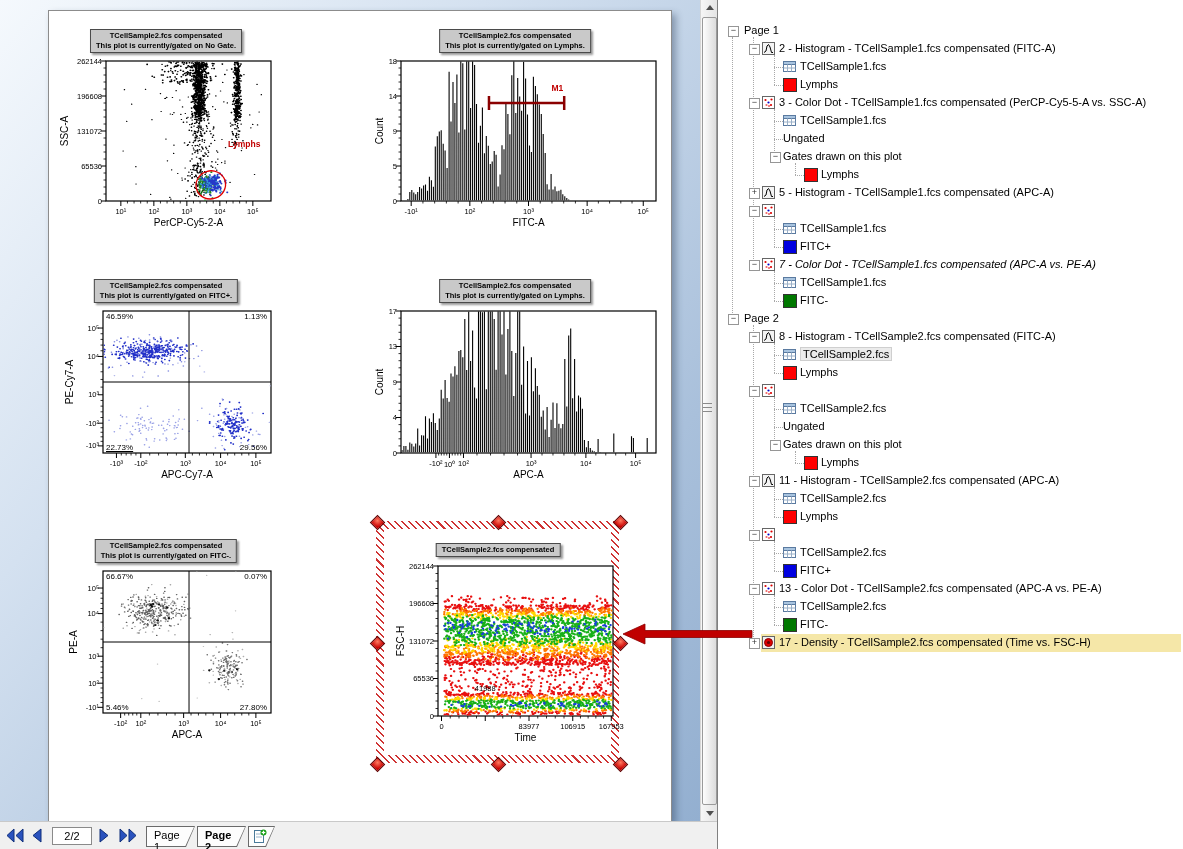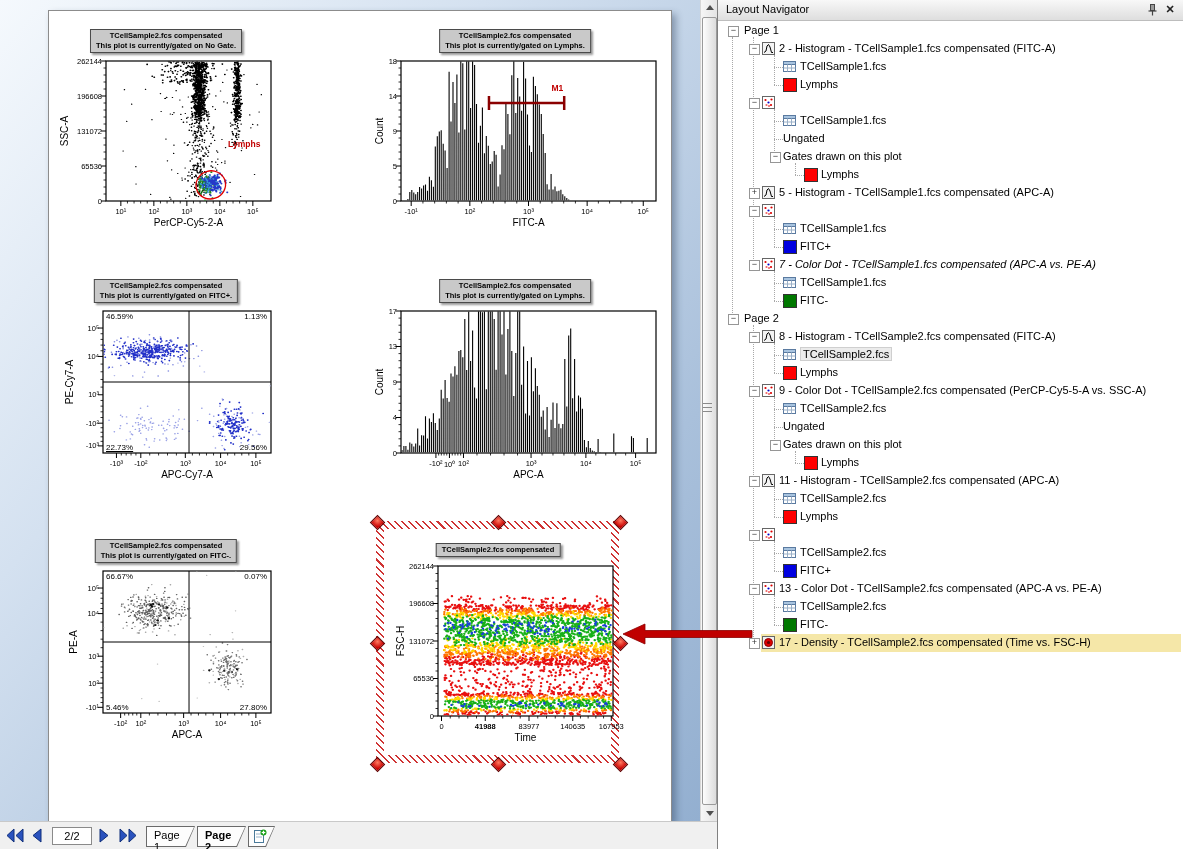--- a/index.html
+++ b/index.html
@@ -534,23 +534,23 @@
             <path d="M96.8 77.7h.3M60.7 62.1h.3M181.0 59.2h.3M107.1 87.9h.3M34.8 65.4h.3M99.4 77.1h.3M160.8 69.0h.3M172.0 66.4h.3M142.3 80.6h.3M99.3 67.0h.3M27.7 80.0h.3M114.4 69.8h.3M43.6 79.1h.3M157.1 80.7h.3M129.8 69.1h.3M146.1 64.3h.3M43.4 71.7h.3M70.1 80.5h.3M165.5 72.0h.3M181.0 60.2h.3M170.1 81.9h.3M45.6 79.2h.3M90.2 69.0h.3M20.6 70.8h.3M137.0 67.7h.3M133.2 59.5h.3M104.1 81.8h.3M119.2 72.9h.3M101.3 69.9h.3M139.9 76.4h.3M123.2 73.3h.3M111.6 70.8h.3M64.8 89.6h.3M173.0 66.4h.3M99.7 65.4h.3M77.3 75.0h.3M99.5 63.8h.3M132.2 74.5h.3M46.8 86.5h.3M173.0 64.0h.3M40.0 70.4h.3M138.2 76.4h.3M36.3 83.2h.3M73.9 83.9h.3M132.1 72.9h.3M175.7 81.4h.3M173.8 79.4h.3M34.1 64.2h.3M137.2 85.5h.3M152.5 77.4h.3M154.8 63.8h.3M160.4 83.8h.3M106.7 77.2h.3M171.1 71.8h.3M147.0 70.8h.3M27.5 79.1h.3M131.9 84.2h.3M72.2 86.4h.3M153.1 78.1h.3M150.8 69.1h.3M70.4 75.8h.3M126.8 73.8h.3M178.9 78.2h.3M147.8 70.3h.3M123.7 86.0h.3M173.0 66.8h.3M178.1 84.5h.3M87.6 74.8h.3M175.1 88.1h.3M155.8 80.8h.3M90.5 79.6h.3M20.9 82.1h.3M95.2 79.1h.3M124.6 70.1h.3M29.9 77.4h.3M51.0 83.4h.3M126.1 77.4h.3M123.7 63.7h.3M68.5 62.1h.3M140.8 83.2h.3M28.8 59.5h.3M89.2 65.3h.3M89.3 80.4h.3M169.9 72.7h.3M159.0 80.6h.3M169.7 83.4h.3M180.2 67.8h.3M73.2 65.3h.3M88.6 61.0h.3M71.5 82.0h.3M69.6 69.8h.3M129.9 81.5h.3M91.6 89.6h.3M68.7 71.5h.3M138.6 73.1h.3M116.9 84.2h.3M60.1 75.6h.3M145.5 81.2h.3M51.8 66.4h.3M31.3 80.6h.3M53.3 78.5h.3M87.5 69.6h.3M39.7 72.4h.3M54.1 64.6h.3M123.7 64.8h.3M152.0 86.6h.3M146.6 78.4h.3M74.8 75.4h.3M137.4 86.3h.3M31.2 78.8h.3M129.1 62.1h.3M55.9 86.2h.3M82.3 64.0h.3M38.8 60.6h.3M94.9 61.6h.3M110.7 89.4h.3M96.5 66.4h.3M167.1 64.7h.3M73.8 71.2h.3M84.2 67.8h.3M16.6 73.5h.3M92.9 76.5h.3M124.2 83.4h.3M17.9 62.2h.3M86.9 84.0h.3M39.6 65.7h.3M46.9 83.5h.3M119.2 75.9h.3M126.5 60.4h.3M172.7 72.3h.3M76.6 81.6h.3M114.0 71.5h.3M102.0 62.1h.3M106.4 84.7h.3M150.2 68.0h.3M146.8 68.4h.3M85.9 76.8h.3M63.2 70.2h.3M136.6 68.4h.3M155.8 67.8h.3M107.9 70.4h.3M149.3 70.7h.3M90.6 71.1h.3M131.3 79.5h.3M123.0 87.8h.3M50.7 83.7h.3M173.9 77.4h.3M27.1 73.5h.3M101.7 76.6h.3M183.2 79.4h.3M81.0 86.3h.3M86.8 78.9h.3M154.4 74.6h.3M113.6 79.9h.3M98.5 86.0h.3M99.9 72.8h.3M111.1 85.5h.3M172.6 71.2h.3M26.1 65.6h.3M166.4 75.4h.3M117.8 74.4h.3M123.3 70.1h.3M171.1 85.0h.3M26.8 71.4h.3M171.6 84.5h.3M163.6 78.6h.3M59.8 83.6h.3M127.4 81.8h.3M176.9 64.9h.3M100.1 74.6h.3M132.2 80.7h.3M167.8 67.5h.3M117.1 80.2h.3M86.0 81.4h.3M176.1 65.9h.3M44.7 73.6h.3M23.1 72.0h.3M58.1 78.3h.3M59.3 64.6h.3M53.1 74.2h.3M84.1 77.6h.3M33.4 78.4h.3M153.9 82.7h.3M89.5 70.4h.3M119.1 84.9h.3M34.9 61.6h.3M20.5 64.9h.3M93.8 62.6h.3M89.6 79.3h.3M88.3 85.6h.3M161.3 79.0h.3M75.4 77.9h.3M111.6 83.6h.3M28.8 79.7h.3M91.3 65.4h.3M170.6 85.4h.3M100.8 70.6h.3M123.2 78.5h.3M61.8 71.2h.3M152.1 66.7h.3M117.4 70.1h.3M38.8 74.5h.3M134.8 77.6h.3M118.3 73.1h.3M53.7 64.8h.3M31.9 75.8h.3M69.4 84.1h.3M120.8 80.3h.3M20.1 67.6h.3M110.1 66.6h.3M131.4 74.3h.3M109.4 86.3h.3M52.9 79.8h.3M178.6 65.2h.3M70.4 73.2h.3M32.1 71.0h.3M119.5 60.1h.3M156.3 75.6h.3M142.1 83.4h.3M157.7 70.2h.3M163.2 71.7h.3M124.8 64.9h.3M29.0 71.9h.3M165.7 79.3h.3M130.4 69.9h.3M50.6 80.7h.3M108.1 68.1h.3M151.0 67.8h.3M113.8 64.2h.3M69.8 63.4h.3M93.1 88.1h.3M43.6 64.8h.3M114.7 87.4h.3M84.0 71.2h.3M158.6 86.9h.3M43.8 65.5h.3M144.9 67.3h.3M172.6 87.9h.3M108.8 75.3h.3M95.5 61.7h.3M146.7 88.6h.3M20.6 83.6h.3M132.1 85.9h.3M112.7 67.0h.3M52.2 79.5h.3M112.3 74.7h.3M173.5 74.8h.3M131.0 76.1h.3M63.0 85.5h.3M125.2 69.8h.3M25.4 64.4h.3M110.4 84.6h.3M127.0 70.3h.3M72.9 70.0h.3M56.5 78.3h.3M112.7 72.7h.3M71.8 69.9h.3M28.6 84.6h.3M81.4 66.1h.3M143.6 66.4h.3M96.6 81.4h.3M152.7 73.9h.3M73.6 65.9h.3M84.8 72.4h.3M59.2 72.7h.3M38.5 68.5h.3M58.2 68.8h.3M94.7 60.8h.3M42.8 85.5h.3M163.3 78.8h.3M92.2 86.8h.3M88.8 69.7h.3M50.9 75.9h.3M100.0 60.3h.3M176.9 67.0h.3M149.5 77.3h.3M103.1 66.7h.3M159.8 83.9h.3M132.4 64.2h.3M89.2 68.0h.3M178.4 82.2h.3M133.5 62.1h.3M47.0 62.9h.3M87.3 63.6h.3M128.6 71.5h.3M141.5 87.3h.3M161.3 67.2h.3M137.4 69.6h.3M124.9 61.6h.3M180.4 77.6h.3M47.9 87.6h.3M143.5 66.9h.3M71.9 69.6h.3M33.7 80.6h.3M136.1 80.1h.3M101.5 87.0h.3M55.8 70.1h.3M121.4 64.3h.3M177.4 75.4h.3M159.6 73.0h.3M120.5 65.4h.3M129.0 87.7h.3M42.5 74.6h.3M59.4 67.8h.3M37.5 75.7h.3M170.8 78.6h.3M26.3 69.4h.3M123.4 59.4h.3M146.9 74.9h.3M167.9 69.6h.3M115.5 62.0h.3M134.9 66.3h.3M71.1 77.2h.3M169.7 79.3h.3M167.9 66.4h.3M56.0 80.1h.3M160.5 73.8h.3M140.1 67.9h.3M176.0 65.5h.3M16.9 69.4h.3M58.7 83.1h.3M61.2 76.0h.3M76.0 66.5h.3M26.7 86.3h.3M181.2 83.7h.3M157.4 84.2h.3M155.1 74.9h.3M95.8 86.9h.3M157.6 62.0h.3M115.8 80.3h.3M78.0 64.5h.3M163.8 75.9h.3M42.8 64.2h.3M30.4 78.2h.3M34.1 84.2h.3M163.4 87.2h.3M128.6 70.9h.3M98.3 84.1h.3M93.8 82.8h.3M104.2 80.0h.3M41.4 83.9h.3M127.8 76.8h.3M141.1 67.2h.3M76.0 65.2h.3M40.4 77.2h.3M157.8 65.7h.3M129.6 79.4h.3M51.4 80.0h.3M99.3 66.0h.3M55.7 66.5h.3M173.2 64.2h.3M69.5 72.1h.3M36.3 69.8h.3M175.3 83.3h.3M61.1 68.9h.3M29.2 75.3h.3M60.4 68.0h.3M173.8 64.4h.3M149.4 68.6h.3M153.2 64.1h.3M22.5 74.4h.3M124.1 80.7h.3M173.5 61.5h.3M108.8 82.0h.3M161.6 63.2h.3M73.3 85.4h.3M62.7 74.6h.3M94.7 71.8h.3M127.4 71.0h.3M54.6 80.6h.3M28.0 72.0h.3M159.0 62.3h.3M114.1 82.9h.3M76.9 87.2h.3M183.1 81.5h.3M41.1 83.2h.3M104.3 74.3h.3M160.0 76.2h.3M179.2 86.7h.3M103.2 74.6h.3M176.5 62.3h.3M20.0 64.4h.3M158.5 76.4h.3M164.3 63.3h.3M18.1 80.7h.3M57.2 62.9h.3M19.8 75.5h.3M143.0 80.1h.3M47.6 63.8h.3M126.9 83.5h.3M52.6 78.8h.3M92.5 72.4h.3M157.0 71.6h.3M117.0 64.4h.3M53.5 78.4h.3M93.0 68.2h.3M49.5 78.5h.3M65.9 83.7h.3M61.0 62.9h.3M62.8 79.2h.3M154.6 81.3h.3M52.1 66.1h.3M61.4 81.8h.3M150.3 68.0h.3M119.1 84.5h.3M44.0 59.1h.3M133.4 84.0h.3M94.3 77.7h.3M16.2 82.7h.3M139.0 82.8h.3M102.4 64.6h.3M32.9 70.2h.3M126.1 79.1h.3M48.2 75.3h.3M20.3 60.2h.3M53.7 71.1h.3M82.8 63.7h.3M146.7 75.1h.3M163.5 77.6h.3M137.0 82.5h.3M46.1 69.5h.3M157.8 64.7h.3M97.4 62.3h.3M41.0 75.8h.3M91.3 67.6h.3M127.8 70.4h.3M56.6 66.7h.3M52.6 76.9h.3M142.0 81.6h.3M168.2 75.1h.3M105.2 77.5h.3M180.3 66.5h.3M59.1 64.0h.3M144.1 70.8h.3M101.9 76.4h.3M120.3 85.7h.3M157.8 83.2h.3M168.6 75.0h.3M43.5 76.3h.3M103.1 63.7h.3M126.1 85.7h.3M180.4 66.2h.3M38.8 65.1h.3M160.0 62.4h.3M66.6 77.3h.3M62.4 69.7h.3M140.9 78.7h.3M39.4 82.6h.3M145.0 77.7h.3M161.7 78.4h.3M118.4 80.2h.3M163.1 80.7h.3M36.2 77.8h.3M43.4 69.3h.3M80.6 82.7h.3M171.0 77.4h.3M18.2 75.1h.3M42.1 72.0h.3M141.7 78.7h.3M25.7 82.9h.3M168.1 61.3h.3M66.1 67.8h.3M78.6 76.6h.3M88.3 70.4h.3M168.4 73.9h.3M103.2 76.2h.3M33.6 72.2h.3M111.4 69.0h.3M150.6 80.2h.3M56.4 88.2h.3M143.9 75.1h.3M21.6 60.6h.3M137.2 73.3h.3M65.9 81.3h.3M35.6 80.1h.3M23.7 63.8h.3M105.6 61.6h.3M24.5 71.1h.3M65.0 76.8h.3M48.0 73.6h.3M133.7 62.8h.3M96.6 74.6h.3M44.8 80.0h.3M140.4 63.2h.3M77.6 66.2h.3M116.4 86.6h.3M59.2 87.8h.3M105.7 70.5h.3M37.2 84.7h.3M83.1 72.3h.3M72.6 83.5h.3M177.6 85.6h.3M85.3 65.9h.3M55.5 74.0h.3M54.8 59.7h.3M23.4 62.5h.3M29.4 75.6h.3M84.7 81.9h.3M54.1 67.0h.3M133.9 67.0h.3M56.1 80.2h.3M84.8 72.1h.3M100.4 60.5h.3M30.6 86.0h.3M91.7 76.5h.3M153.0 80.4h.3M67.9 74.9h.3M71.5 80.0h.3M174.4 61.5h.3M128.2 88.1h.3M146.4 70.5h.3M67.0 80.2h.3M35.2 67.2h.3M127.3 81.9h.3M96.4 65.4h.3M75.6 83.2h.3M54.7 60.4h.3M60.2 84.1h.3M18.8 79.5h.3M105.4 64.3h.3M86.8 68.1h.3M171.2 63.8h.3M24.6 74.0h.3M163.7 76.7h.3M36.0 72.6h.3M51.5 74.6h.3M42.4 79.9h.3M50.4 66.9h.3M125.9 68.3h.3M125.9 75.2h.3M82.3 74.9h.3M37.5 69.0h.3M101.9 76.0h.3M165.5 70.3h.3M117.6 83.1h.3M169.7 63.3h.3M25.5 81.7h.3M144.7 62.3h.3M176.3 72.7h.3M132.6 77.5h.3M142.6 82.5h.3M116.5 77.0h.3M46.8 89.1h.3M152.5 64.8h.3M126.9 81.5h.3M50.2 81.4h.3M86.0 79.7h.3M138.5 85.4h.3M81.7 65.6h.3M91.9 85.8h.3M34.0 81.7h.3M179.9 78.2h.3M69.3 63.4h.3M104.3 75.6h.3M17.3 67.5h.3M162.2 73.7h.3M36.0 89.1h.3M166.3 76.3h.3M112.0 77.9h.3M21.9 81.9h.3M35.6 81.1h.3M162.3 71.3h.3M139.1 66.8h.3M90.1 64.8h.3M156.4 60.4h.3M102.9 75.4h.3M51.7 78.0h.3M147.2 63.2h.3M106.5 80.8h.3M141.1 89.3h.3M35.0 84.2h.3M66.5 81.0h.3M103.6 71.8h.3M128.5 65.0h.3M96.5 76.5h.3M99.7 70.3h.3M28.2 66.9h.3M155.3 69.2h.3M171.3 73.9h.3M93.6 67.7h.3M151.6 78.7h.3M32.0 64.6h.3M54.1 76.5h.3M57.1 64.6h.3M169.3 67.4h.3M146.0 82.1h.3M140.0 73.7h.3M172.7 77.6h.3M55.3 62.9h.3M159.9 66.4h.3M156.4 73.0h.3M158.1 67.4h.3M64.1 71.7h.3M86.6 73.5h.3M181.6 75.9h.3M82.4 80.8h.3M174.9 72.6h.3M100.3 68.7h.3M44.9 64.9h.3M28.6 63.5h.3M84.6 75.5h.3M94.1 85.4h.3M152.0 65.8h.3M170.1 81.5h.3M135.0 78.0h.3M31.9 65.6h.3M68.9 72.7h.3M69.1 75.6h.3M140.4 84.3h.3M43.1 71.9h.3M144.3 84.4h.3M65.0 69.8h.3M56.7 78.8h.3M87.5 66.5h.3M82.7 66.1h.3M87.3 63.9h.3M108.8 66.4h.3M182.3 86.2h.3M167.3 75.5h.3M72.7 79.6h.3M44.1 86.1h.3M17.6 73.6h.3M89.4 86.0h.3M90.7 65.5h.3M26.8 62.9h.3M166.6 84.2h.3M85.0 84.6h.3M83.5 65.0h.3M27.8 66.3h.3M140.3 77.7h.3M166.4 64.9h.3M27.9 69.7h.3M99.8 72.6h.3M133.6 85.4h.3M94.1 73.4h.3M77.5 84.2h.3M50.3 61.6h.3M151.1 77.1h.3M119.6 60.9h.3M54.7 69.2h.3M128.8 84.5h.3M129.9 62.3h.3M127.1 60.8h.3M28.3 86.9h.3M55.7 81.7h.3M20.0 75.3h.3M16.7 61.5h.3M30.2 70.7h.3M43.6 66.8h.3M59.4 87.1h.3M38.1 85.6h.3M100.0 76.0h.3M163.0 74.8h.3M165.1 63.1h.3M129.1 75.7h.3M164.0 80.1h.3M109.5 84.5h.3M105.7 63.2h.3M159.2 70.3h.3M107.8 75.6h.3M26.7 68.8h.3M145.4 89.2h.3M53.2 76.8h.3M135.8 77.5h.3M32.8 89.0h.3M154.2 83.9h.3M58.9 82.5h.3M62.4 77.5h.3M61.0 65.1h.3M162.5 66.5h.3M72.0 82.2h.3M67.2 82.7h.3M151.0 71.7h.3M81.0 63.6h.3M124.4 61.2h.3M164.0 71.0h.3M41.9 62.9h.3M133.1 78.7h.3M138.4 75.2h.3M122.4 83.5h.3M140.0 64.5h.3M32.9 79.3h.3M61.9 76.9h.3M85.6 73.6h.3M166.9 69.3h.3M37.8 72.8h.3M141.0 80.2h.3M81.2 61.5h.3M65.0 76.7h.3M134.2 76.9h.3M135.4 66.7h.3M130.1 66.7h.3M127.5 82.9h.3M98.3 78.4h.3M23.5 72.8h.3M144.3 66.1h.3M181.1 82.2h.3M88.0 69.2h.3M174.8 66.1h.3M109.7 80.0h.3M73.2 65.7h.3M26.9 69.1h.3M120.5 62.5h.3M27.1 89.2h.3M79.6 66.1h.3M22.8 73.5h.3M105.0 76.3h.3M152.4 67.3h.3M91.1 71.3h.3M139.6 65.7h.3M65.2 85.0h.3M22.9 77.2h.3M132.7 63.3h.3M84.7 72.8h.3M40.9 68.2h.3M94.1 69.2h.3M146.0 88.3h.3M143.8 77.4h.3M73.0 87.5h.3M32.2 74.3h.3M111.6 66.2h.3M155.6 62.4h.3M37.6 81.3h.3M143.8 85.4h.3M42.6 63.6h.3M17.5 63.1h.3M85.0 64.2h.3M58.0 73.5h.3M104.7 83.2h.3M56.1 63.9h.3M56.3 64.0h.3M159.2 83.3h.3M126.0 82.9h.3M108.6 65.5h.3M60.7 78.2h.3M64.6 61.1h.3M88.4 78.6h.3M176.7 83.6h.3M77.0 79.9h.3M102.3 73.4h.3M77.1 69.3h.3M110.1 63.3h.3M55.9 78.4h.3M134.6 79.9h.3M133.2 82.9h.3M32.6 70.9h.3M97.0 82.3h.3M162.9 70.7h.3M83.3 83.9h.3M149.3 68.8h.3M124.6 66.8h.3M148.5 67.6h.3M97.7 87.6h.3M19.5 82.9h.3M113.0 64.2h.3M119.3 61.6h.3M27.1 71.7h.3M145.4 63.9h.3M130.6 66.1h.3M104.3 66.5h.3M19.8 73.4h.3M168.6 67.2h.3M149.0 72.7h.3M20.8 80.5h.3M33.2 80.5h.3M56.0 67.4h.3M115.2 71.1h.3M112.7 87.5h.3M76.4 89.4h.3M32.3 74.9h.3M49.5 68.7h.3M59.1 62.2h.3M136.9 76.2h.3M165.2 77.0h.3M64.6 76.5h.3M177.0 82.1h.3M125.1 68.6h.3M88.7 76.1h.3M162.2 80.6h.3M29.0 72.7h.3M149.2 78.7h.3M110.3 61.7h.3M181.1 71.2h.3M119.6 65.5h.3M27.4 68.3h.3M27.5 65.2h.3M65.9 82.7h.3M180.9 77.6h.3M127.5 79.5h.3M170.7 78.4h.3M117.3 64.3h.3M180.1 79.8h.3M55.5 67.9h.3M89.0 60.1h.3M62.9 79.8h.3M173.5 66.6h.3M133.1 64.5h.3M144.3 69.7h.3M119.7 71.0h.3M135.1 65.1h.3M56.0 80.7h.3M85.7 84.5h.3M83.1 82.3h.3M30.0 78.8h.3M82.3 70.9h.3M58.5 74.0h.3M33.4 78.0h.3M67.9 83.9h.3M86.6 71.9h.3M172.2 82.6h.3M31.3 66.0h.3M109.3 71.4h.3M79.1 78.8h.3M103.1 80.0h.3M126.8 87.7h.3M49.6 73.0h.3M61.7 80.3h.3M125.8 67.9h.3M61.4 65.1h.3M141.9 71.6h.3M129.3 67.5h.3M139.5 83.2h.3M98.1 83.3h.3M37.0 85.5h.3M123.6 65.1h.3M57.4 69.3h.3M165.1 62.4h.3M25.6 75.5h.3M177.2 61.7h.3M40.6 87.0h.3M116.5 77.9h.3M151.6 84.0h.3M139.9 67.9h.3M169.2 68.5h.3M76.7 151.4h.3M106.1 150.1h.3M180.3 151.9h.3M17.4 145.3h.3M117.1 148.8h.3M91.5 146.4h.3M149.7 146.8h.3M116.2 147.5h.3M110.6 144.5h.3M84.4 146.4h.3M181.4 149.9h.3M151.6 149.5h.3M75.1 143.6h.3M155.9 150.0h.3M41.8 152.0h.3M100.5 150.8h.3M66.1 145.8h.3M105.5 147.1h.3M177.3 148.4h.3M139.0 147.4h.3M41.7 150.0h.3M94.7 144.8h.3M88.0 148.1h.3M147.7 146.1h.3M19.9 145.2h.3M161.4 152.4h.3M117.1 146.2h.3M169.2 149.6h.3M138.3 152.3h.3M145.2 151.2h.3M135.5 145.8h.3M62.8 147.6h.3M108.3 146.9h.3M16.9 148.3h.3M124.9 146.3h.3M183.3 152.3h.3M123.6 152.1h.3M68.4 148.7h.3M107.9 144.8h.3M70.0 145.3h.3M154.1 146.8h.3M126.4 146.9h.3M164.1 148.9h.3M26.0 145.6h.3M24.3 148.5h.3M79.3 149.6h.3M41.5 148.4h.3M135.1 149.6h.3M120.7 150.0h.3M178.5 150.6h.3M175.5 150.6h.3M130.6 145.0h.3M177.1 145.3h.3M105.4 149.8h.3M73.0 145.6h.3M114.8 152.2h.3M74.4 144.5h.3M104.9 148.2h.3M57.1 147.9h.3M132.6 152.0h.3M120.1 148.5h.3M66.2 145.3h.3M174.3 144.7h.3M152.3 148.4h.3M54.8 149.8h.3M166.1 151.2h.3M89.7 148.0h.3M141.4 147.8h.3M25.2 145.4h.3M133.1 147.0h.3M90.2 150.5h.3M43.9 149.6h.3M38.1 144.8h.3M52.5 146.7h.3M142.2 146.3h.3M85.6 152.4h.3M182.5 150.6h.3M57.7 151.9h.3M151.0 144.3h.3M101.2 152.2h.3M59.3 144.6h.3M169.2 144.2h.3M43.7 150.4h.3M163.4 148.0h.3M97.7 147.5h.3M148.0 151.8h.3M140.3 150.5h.3M41.1 148.8h.3M130.8 143.9h.3M92.4 151.0h.3M161.7 148.8h.3M153.5 149.6h.3M102.2 144.7h.3M22.0 144.8h.3M27.7 145.8h.3M159.9 147.1h.3M140.8 146.7h.3M102.7 151.5h.3M56.2 146.7h.3M63.7 144.1h.3M160.5 152.7h.3M168.5 147.9h.3M157.1 150.1h.3M166.3 144.3h.3M70.7 152.5h.3M149.9 149.9h.3M125.0 150.4h.3M108.2 151.3h.3M102.2 147.9h.3M97.7 152.3h.3M67.5 151.6h.3M71.3 151.3h.3M81.9 150.6h.3M169.9 144.4h.3M56.0 150.6h.3M46.3 147.0h.3M73.4 144.2h.3M63.8 149.0h.3M162.1 151.0h.3M77.6 145.1h.3M85.1 145.4h.3M152.6 149.7h.3M84.8 147.2h.3M59.9 147.3h.3M118.6 146.3h.3M162.5 149.1h.3M58.0 145.0h.3M132.5 145.8h.3M146.5 147.3h.3M177.1 148.3h.3M120.9 151.7h.3M136.3 149.8h.3M43.2 145.7h.3M132.4 146.0h.3M137.4 151.5h.3M91.3 148.4h.3M146.4 145.5h.3M126.3 144.4h.3M158.4 147.1h.3M174.9 143.5h.3M39.0 144.3h.3M20.7 151.1h.3M132.3 146.1h.3M152.0 146.7h.3M30.7 145.1h.3M169.0 148.8h.3M174.0 151.4h.3M155.8 144.2h.3M113.0 146.1h.3M173.3 152.1h.3M85.6 146.6h.3M160.4 144.4h.3M145.3 144.0h.3M55.4 144.8h.3M180.5 145.8h.3M109.8 150.8h.3M179.5 150.1h.3M42.3 151.6h.3M38.4 151.9h.3M114.8 144.4h.3M122.9 147.8h.3M138.0 144.6h.3M79.3 144.4h.3M33.1 148.0h.3M50.5 152.8h.3M82.9 150.1h.3M158.3 149.9h.3M116.1 152.0h.3M33.3 148.5h.3M28.0 152.3h.3M55.8 146.8h.3M121.9 150.7h.3M77.2 145.8h.3M179.6 147.7h.3M40.8 148.5h.3M43.9 148.7h.3M59.3 150.9h.3M35.1 151.2h.3M114.4 150.3h.3M144.6 144.4h.3M161.2 145.3h.3M43.0 146.0h.3M30.1 145.9h.3M38.0 149.9h.3M78.2 146.2h.3M173.3 150.4h.3M98.6 149.0h.3M121.2 151.5h.3M155.1 143.6h.3M155.1 148.3h.3M62.9 143.6h.3M51.2 146.7h.3M94.6 150.4h.3M112.0 147.5h.3M42.1 146.6h.3M25.4 145.5h.3M96.9 147.1h.3M137.5 150.9h.3M105.8 147.4h.3M104.5 145.3h.3M122.6 152.9h.3M33.2 146.5h.3M47.4 146.8h.3M81.8 152.6h.3M116.3 145.6h.3M120.1 147.2h.3M84.4 144.6h.3M173.9 151.5h.3M77.3 148.0h.3M71.2 151.3h.3M114.0 150.0h.3M35.3 149.0h.3M90.2 147.2h.3M38.3 147.8h.3M175.6 146.2h.3M42.9 150.1h.3M61.9 145.3h.3M112.9 151.6h.3M53.0 144.0h.3M115.9 145.2h.3M149.3 145.0h.3M25.1 145.8h.3M49.4 148.2h.3M92.9 150.5h.3M152.5 145.6h.3M158.0 144.9h.3M37.7 150.1h.3M35.8 148.1h.3M42.8 147.3h.3M119.1 145.3h.3M73.3 145.3h.3M120.7 148.1h.3M57.5 149.5h.3M26.2 151.7h.3M117.6 148.0h.3M142.3 146.2h.3M63.4 146.2h.3M23.0 152.2h.3M118.2 149.6h.3M141.1 149.0h.3M162.1 148.1h.3M165.2 146.5h.3M45.2 145.7h.3M58.5 152.3h.3M63.4 150.7h.3M70.5 145.1h.3M34.7 145.7h.3M50.6 144.9h.3M55.8 149.6h.3M31.3 146.6h.3M98.5 145.4h.3M176.6 152.5h.3M70.0 151.3h.3M95.1 150.0h.3M170.9 147.8h.3M69.2 145.9h.3M53.9 150.9h.3M131.5 150.1h.3M94.6 145.0h.3M150.8 146.8h.3M87.3 147.1h.3M82.6 145.2h.3M143.3 149.3h.3M21.0 146.8h.3M45.3 147.5h.3M40.5 150.3h.3M89.0 149.8h.3M181.3 147.5h.3M71.6 146.5h.3M117.7 149.6h.3M146.1 150.0h.3M138.7 148.6h.3M126.1 152.2h.3M122.6 151.4h.3M52.6 149.3h.3M142.2 152.2h.3M74.3 145.9h.3M133.0 146.1h.3M121.8 147.9h.3M150.7 151.7h.3M92.9 145.5h.3M69.3 147.2h.3M95.0 151.8h.3M150.6 148.0h.3M133.3 147.0h.3M65.9 150.6h.3M166.9 145.8h.3M33.7 146.1h.3M161.8 148.6h.3M52.6 149.6h.3" stroke="#18b018" stroke-width="2.2" stroke-linecap="round" fill="none"></path>
             <path d="M116.8 69.4h.3M120.1 78.2h.3M113.5 74.2h.3M167.1 67.4h.3M174.8 73.9h.3M93.5 68.2h.3M67.6 74.7h.3M24.6 68.8h.3M168.0 66.2h.3M76.5 68.6h.3M33.5 72.7h.3M138.2 71.6h.3M26.1 70.9h.3M110.5 72.1h.3M100.5 66.7h.3M49.4 69.7h.3M177.0 75.2h.3M29.2 64.2h.3M146.3 72.7h.3M119.6 73.1h.3M125.4 75.8h.3M53.3 66.3h.3M16.2 69.8h.3M34.3 70.3h.3M150.9 70.4h.3M99.7 69.4h.3M69.0 76.8h.3M182.4 69.1h.3M39.2 65.6h.3M149.9 73.6h.3M112.1 78.2h.3M112.8 74.1h.3M39.6 67.7h.3M149.8 65.6h.3M86.0 66.9h.3M134.8 72.1h.3M116.7 75.2h.3M76.3 73.3h.3M93.1 68.2h.3M46.7 76.1h.3M31.0 77.0h.3M45.2 70.9h.3M31.1 76.9h.3M84.8 71.7h.3M89.7 69.5h.3M43.6 76.9h.3M38.9 81.1h.3M77.9 72.7h.3M41.5 67.3h.3M79.3 68.5h.3M54.8 72.6h.3M69.4 70.1h.3M151.4 77.2h.3M75.4 68.6h.3M141.0 74.8h.3M25.6 71.9h.3M78.9 74.5h.3M167.4 73.4h.3M102.4 75.1h.3M39.0 69.9h.3M84.2 74.5h.3M41.2 68.6h.3M59.1 77.3h.3M32.1 69.2h.3M167.1 63.6h.3M178.0 70.3h.3M124.8 67.1h.3M43.6 77.8h.3M106.6 78.0h.3M116.5 74.5h.3M141.8 71.8h.3M143.7 72.9h.3M68.4 73.0h.3M66.8 78.7h.3M122.5 65.6h.3M55.6 80.9h.3M102.4 70.8h.3M35.2 70.9h.3M91.4 66.8h.3M108.1 74.1h.3M117.0 70.0h.3M54.1 78.2h.3M141.1 73.3h.3M106.1 70.3h.3M118.0 66.6h.3M80.5 70.6h.3M170.0 74.8h.3M120.8 73.2h.3M167.5 68.9h.3M177.6 70.4h.3M70.3 72.2h.3M120.4 75.1h.3M22.3 66.9h.3M158.8 72.6h.3M61.9 73.2h.3M137.7 74.8h.3M175.1 69.5h.3M21.6 73.2h.3M160.7 71.4h.3M63.2 69.3h.3M117.3 75.7h.3M77.2 69.5h.3M105.0 67.2h.3M101.1 68.3h.3M55.1 77.3h.3M178.2 78.1h.3M180.8 73.1h.3M82.7 76.6h.3M17.6 73.2h.3M176.7 69.0h.3M109.4 77.2h.3M173.0 73.4h.3M64.3 69.8h.3M19.8 82.6h.3M45.6 73.0h.3M65.9 66.3h.3M19.7 66.8h.3M99.3 75.2h.3M144.5 65.5h.3M169.5 75.3h.3M104.6 72.2h.3M135.1 71.1h.3M34.5 68.4h.3M156.6 68.2h.3M91.0 147.5h.3M116.3 147.7h.3M36.6 148.2h.3M72.9 150.6h.3M93.0 147.2h.3M175.2 149.9h.3M150.6 150.3h.3M42.3 150.0h.3M97.7 149.1h.3M40.5 150.7h.3M158.8 149.3h.3M51.1 149.8h.3M146.0 148.3h.3M169.0 145.5h.3M150.6 148.7h.3M85.0 149.9h.3M170.0 149.5h.3M147.4 147.8h.3M101.5 148.7h.3M177.0 147.5h.3M130.2 148.2h.3M91.7 146.1h.3M61.4 150.8h.3M133.0 149.4h.3M135.7 150.2h.3M122.8 149.6h.3M97.9 150.0h.3M82.8 148.9h.3M33.3 149.8h.3M87.2 149.0h.3M171.4 146.7h.3M116.2 146.8h.3M35.4 150.2h.3M110.1 148.7h.3M23.3 149.0h.3M178.6 148.4h.3M132.9 147.1h.3M171.7 150.3h.3M134.3 147.8h.3M177.8 147.2h.3M30.1 146.3h.3" stroke="#1840d8" stroke-width="2.2" stroke-linecap="round" fill="none"></path>
           </g>
         </svg>
         <div class="tick-label ytick" style="left: 341px; width: 44px; top: 550.5px;">262144</div>
         <div class="tick-label ytick" style="left: 341px; width: 44px; top: 588px;">196608</div>
         <div class="tick-label ytick" style="left: 341px; width: 44px; top: 625.5px;">131072</div>
         <div class="tick-label ytick" style="left: 341px; width: 44px; top: 663px;">65536</div>
         <div class="tick-label ytick" style="left: 341px; width: 44px; top: 700.5px;">0</div>
         <div class="tick-label xtick" style="left: 372.5px; width: 40px; top: 711px;">0</div>
-        <div class="tick-label xtick" style="left: 416.25px; width: 40px; top: 711px; font-weight: bold;">41988</div>
+        <div class="tick-label xtick" style="left: 416.25px; width: 40px; top: 673px;">41988</div>
         <div class="tick-label xtick" style="left: 460px; width: 40px; top: 711px;">83977</div>
-        <div class="tick-label xtick" style="left: 503.75px; width: 40px; top: 711px;">140635</div>
+        <div class="tick-label xtick" style="left: 503.75px; width: 40px; top: 711px;">106915</div>
         <div class="tick-label xtick" style="left: 542.25px; width: 40px; top: 711px;">167953</div>
         <div class="axis-label ylab" style="left: 351px; top: 630px;">FSC-H</div>
         <div class="axis-label xlab" style="left: 476.5px; top: 721px;">Time</div>
       </div>
   </div>
 
   <div id="vscroll">
     <div class="sb-btn" style="top:0">
         <div class="tri-up"></div>
       </div>
@@ -594,29 +594,20 @@
         <line x1="3" y1="5" x2="9" y2="5" stroke="#9ab4c8" stroke-width="1"></line>
         <line x1="3" y1="8" x2="9" y2="8" stroke="#9ab4c8" stroke-width="1"></line>
         <circle cx="10.5" cy="3.5" r="3" fill="#18a018"></circle>
         <line x1="8.7" y1="3.5" x2="12.3" y2="3.5" stroke="#fff" stroke-width="1.2"></line>
         <line x1="10.5" y1="1.7" x2="10.5" y2="5.3" stroke="#fff" stroke-width="1.2"></line>
       </svg>
     </div>
   </div>
 
   <div id="navigator">
-    <div id="nav-header">
-      <span id="nav-title">Layout Navigator</span>
-      <svg id="pin-btn" viewBox="0 0 14 14">
-        <rect x="5.5" y="1.5" width="4" height="6" fill="#9a9a9a" stroke="#444" stroke-width="1"></rect>
-        <line x1="3.5" y1="8" x2="11.5" y2="8" stroke="#444" stroke-width="1.2"></line>
-        <line x1="7.5" y1="8" x2="7.5" y2="12.5" stroke="#444" stroke-width="1.2"></line>
-      </svg>
-      <div id="close-btn">✕</div>
-    </div>
     <div id="tree">
         <div class="trow" style="top: 0px;">
           <div class="texp" style="left: 10px;">−</div>
           <div class="tlabel" style="left: 26px;">Page 1</div>
         </div>
         <div class="trow" style="top: 18px;">
           <div class="texp" style="left: 31px;">−</div>
           <div class="ticon" style="left: 44px;"><svg width="13" height="13" viewBox="0 0 13 13">
               <rect x="0.5" y="0.5" width="12" height="12" fill="#f4f4f4" stroke="#666"></rect>
               <path d="M2 10.5 L4 9 L5 4 L6.5 2.5 L8 5 L9.5 10.5 L11 10.5" fill="none" stroke="#000" stroke-width="1"></path>
@@ -641,20 +632,21 @@
           <div class="texp" style="left: 31px;">−</div>
           <div class="ticon" style="left: 44px;"><svg width="13" height="13" viewBox="0 0 13 13">
               <rect x="0.5" y="0.5" width="12" height="12" fill="#fff" stroke="#666"></rect>
               <circle cx="3.5" cy="4" r="1.1" fill="#d00"></circle>
               <circle cx="6.5" cy="6.5" r="1.1" fill="#00c"></circle>
               <circle cx="9.5" cy="3.5" r="1.1" fill="#d00"></circle>
               <circle cx="4.5" cy="9" r="1.1" fill="#e66"></circle>
               <circle cx="9" cy="9" r="1.1" fill="#d00"></circle>
               <circle cx="7" cy="10" r="1.1" fill="#e66"></circle>
             </svg></div>
+          <div class="tlabel" style="left: 61px;">3 - Color Dot - TCellSample1.fcs compensated (PerCP-Cy5-5-A vs. SSC-A)</div>
         </div>
         <div class="trow" style="top: 90px;">
           <div class="ticon" style="left: 65px;"><svg width="13" height="13" viewBox="0 0 13 13">
               <rect x="0.5" y="1.5" width="12" height="10" fill="#fff" stroke="#5a7aa0"></rect>
               <rect x="0.5" y="1.5" width="12" height="3" fill="#a8c4e0" stroke="#5a7aa0"></rect>
               <line x1="4.5" y1="4.5" x2="4.5" y2="11.5" stroke="#9ab0c8" stroke-width="1"></line>
               <line x1="8.5" y1="4.5" x2="8.5" y2="11.5" stroke="#9ab0c8" stroke-width="1"></line>
               <line x1="0.5" y1="8" x2="12.5" y2="8" stroke="#9ab0c8" stroke-width="1"></line>
             </svg></div>
           <div class="tlabel" style="left: 82px;">TCellSample1.fcs</div>
@@ -761,21 +753,20 @@
           <div class="texp" style="left: 31px;">−</div>
           <div class="ticon" style="left: 44px;"><svg width="13" height="13" viewBox="0 0 13 13">
               <rect x="0.5" y="0.5" width="12" height="12" fill="#fff" stroke="#666"></rect>
               <circle cx="3.5" cy="4" r="1.1" fill="#d00"></circle>
               <circle cx="6.5" cy="6.5" r="1.1" fill="#00c"></circle>
               <circle cx="9.5" cy="3.5" r="1.1" fill="#d00"></circle>
               <circle cx="4.5" cy="9" r="1.1" fill="#e66"></circle>
               <circle cx="9" cy="9" r="1.1" fill="#d00"></circle>
               <circle cx="7" cy="10" r="1.1" fill="#e66"></circle>
             </svg></div>
-          <div class="tlabel" style="left: 61px;">9 - Color Dot - TCellSample2.fcs compensated (PerCP-Cy5-5-A vs. SSC-A)</div>
         </div>
         <div class="trow" style="top: 378px;">
           <div class="ticon" style="left: 65px;"><svg width="13" height="13" viewBox="0 0 13 13">
               <rect x="0.5" y="1.5" width="12" height="10" fill="#fff" stroke="#5a7aa0"></rect>
               <rect x="0.5" y="1.5" width="12" height="3" fill="#a8c4e0" stroke="#5a7aa0"></rect>
               <line x1="4.5" y1="4.5" x2="4.5" y2="11.5" stroke="#9ab0c8" stroke-width="1"></line>
               <line x1="8.5" y1="4.5" x2="8.5" y2="11.5" stroke="#9ab0c8" stroke-width="1"></line>
               <line x1="0.5" y1="8" x2="12.5" y2="8" stroke="#9ab0c8" stroke-width="1"></line>
             </svg></div>
           <div class="tlabel" style="left: 82px;">TCellSample2.fcs</div>

